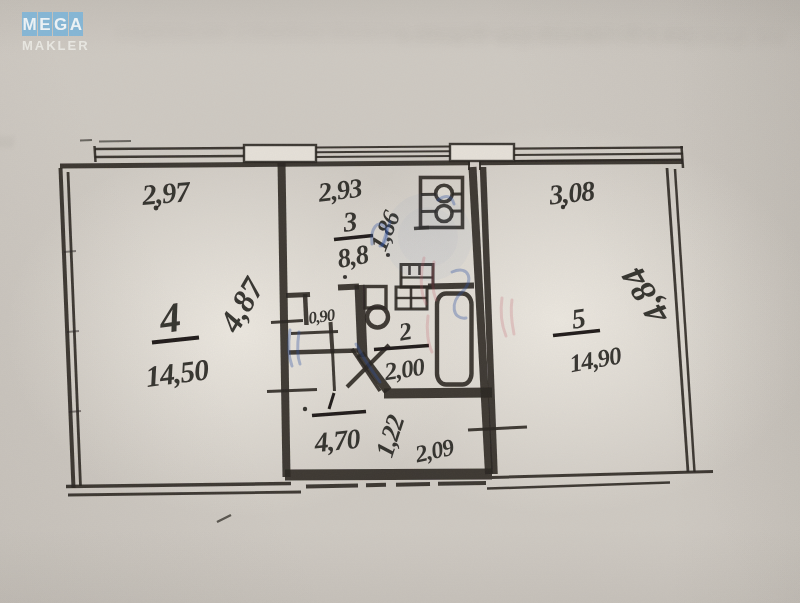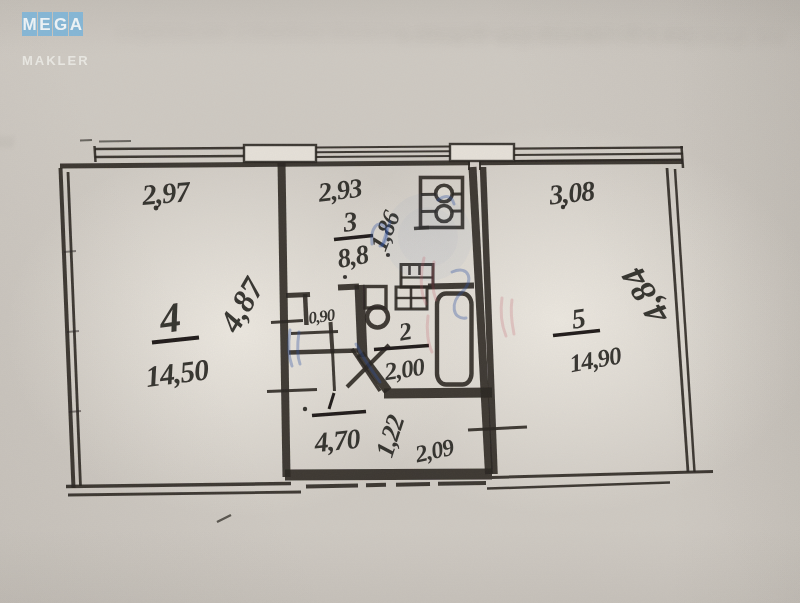--- a/index.html
+++ b/index.html
@@ -31,21 +31,21 @@
 
 <div style="position:absolute;left:22px;top:12px;">
 
   <div style="display:flex;">
     <div style="width:15px;height:24px;background:#86b7d6;margin-right:1px;color:#eef3f6;font-weight:bold;font-size:17px;text-align:center;line-height:25px;">M</div>
     <div style="width:14px;height:24px;background:#86b7d6;margin-right:1px;color:#eef3f6;font-weight:bold;font-size:17px;text-align:center;line-height:25px;">E</div>
     <div style="width:15px;height:24px;background:#86b7d6;margin-right:1px;color:#eef3f6;font-weight:bold;font-size:17px;text-align:center;line-height:25px;">G</div>
     <div style="width:14px;height:24px;background:#86b7d6;color:#eef3f6;font-weight:bold;font-size:17px;text-align:center;line-height:25px;">A</div>
   </div>
 
-  <div style="color:rgba(240,240,235,.8);font-size:13px;font-weight:bold;letter-spacing:2px;margin-top:17px;">MAKLER</div>
+  <div style="color:rgba(240,240,235,.8);font-size:13px;font-weight:bold;letter-spacing:2px;margin-top:2px;">MAKLER</div>
 </div>
 
 <svg class="shade" width="800" height="603" viewBox="0 0 800 603">
   <defs>
     <filter id="soft" x="-20%" y="-20%" width="140%" height="140%">
       <feGaussianBlur stdDeviation="0.55"></feGaussianBlur>
     </filter>
   </defs>
   <g filter="url(#soft)" stroke="#2a2521" stroke-opacity="0.88" fill="none" stroke-linecap="butt">
 

